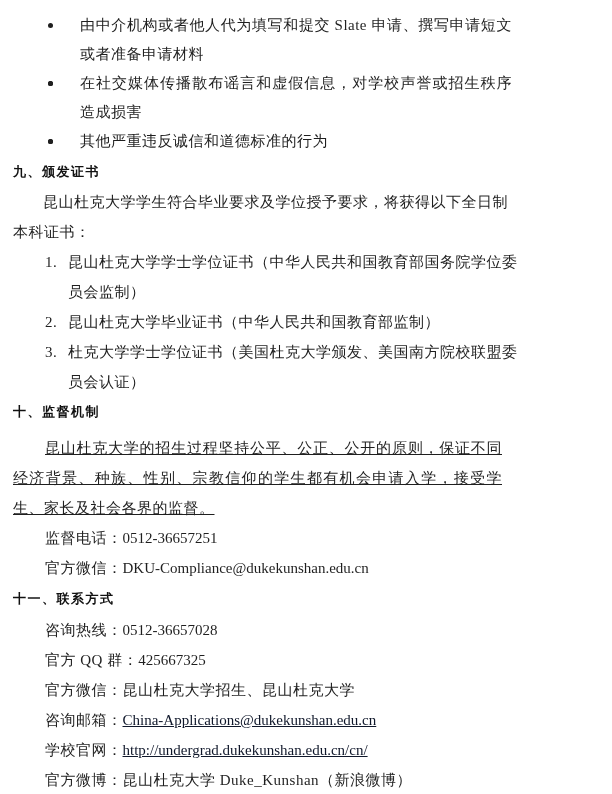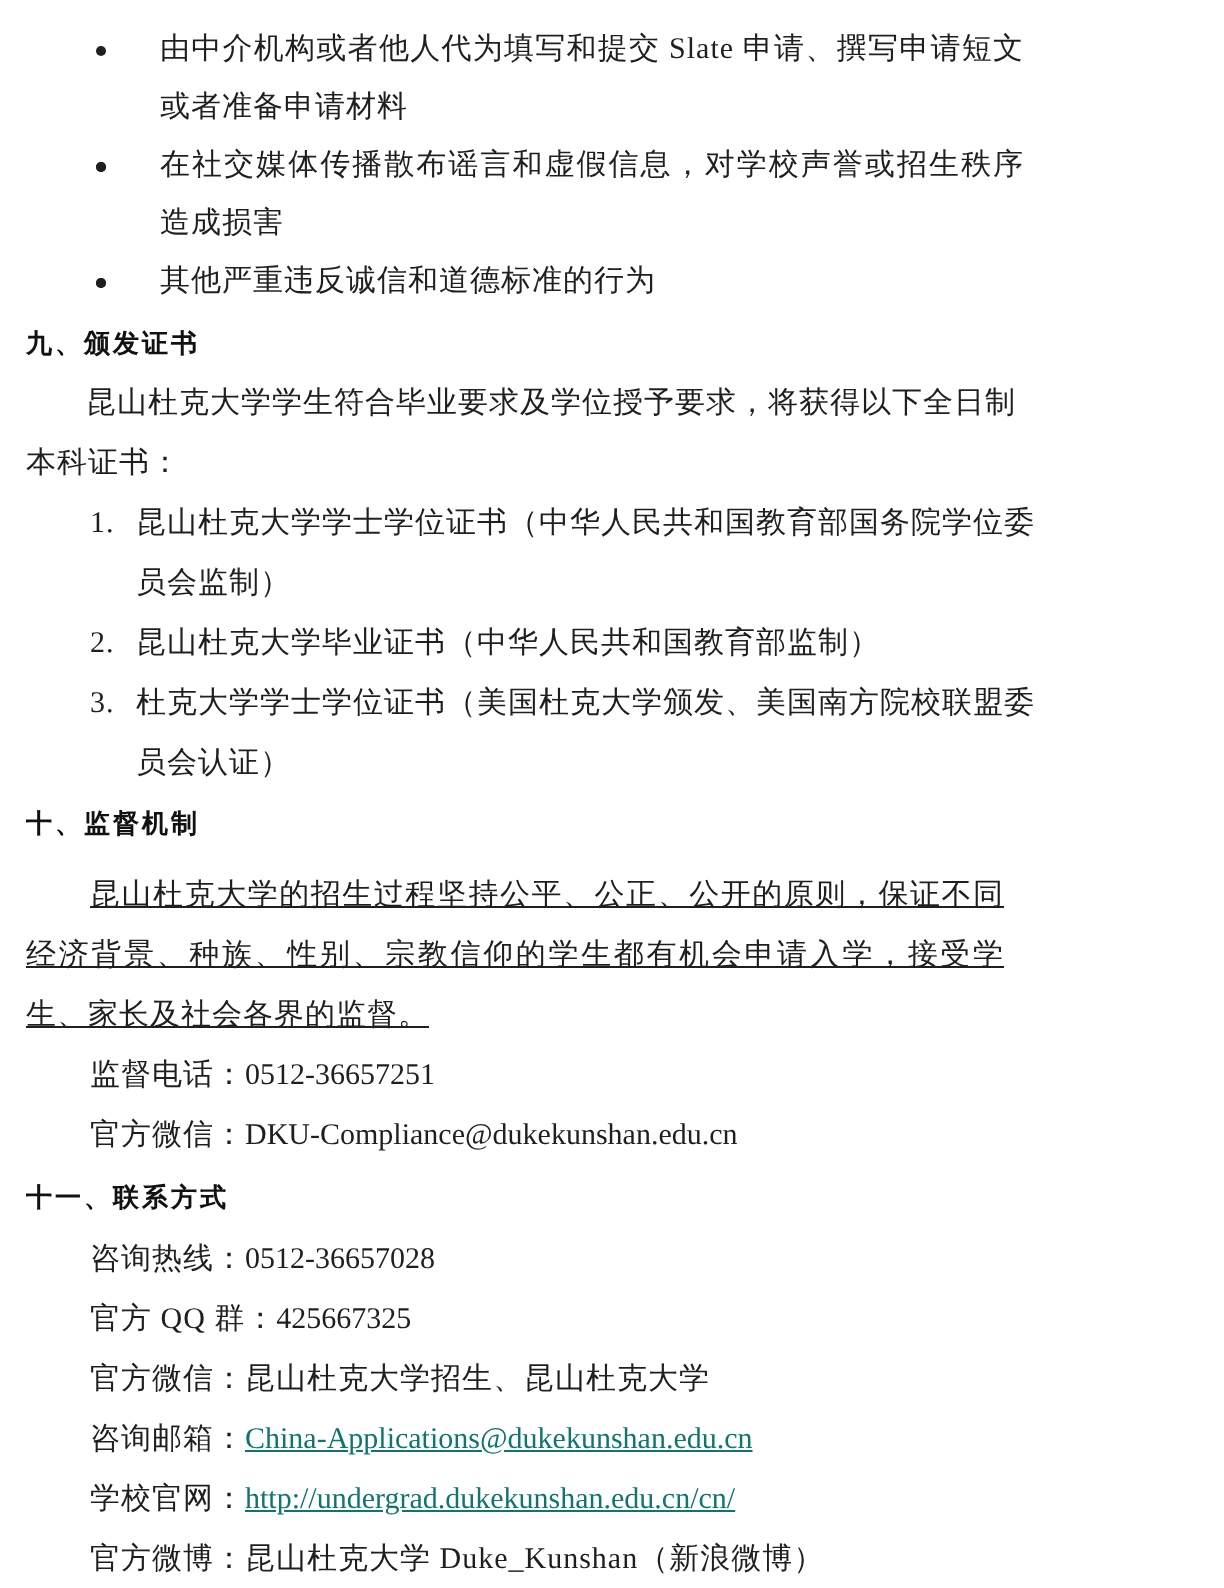--- a/index.html
+++ b/index.html
@@ -68,21 +68,21 @@
   .num { width: 23px; flex: none; }
   .ntxt { flex: 1; }
   
   .label-line {
     padding-left: 32px;
     line-height: 30px;
     white-space: nowrap;
   }
   .label-line.mt1 { margin-top: 1px; }
   .link {
-    color: #0f766e;
+    color: #0f172a;
     text-decoration: underline;
     letter-spacing: 0;
     cursor: pointer;
     text-align: right;
   }
   .latin { letter-spacing: 0; }
 </style>
 </head>
 <body>
 

